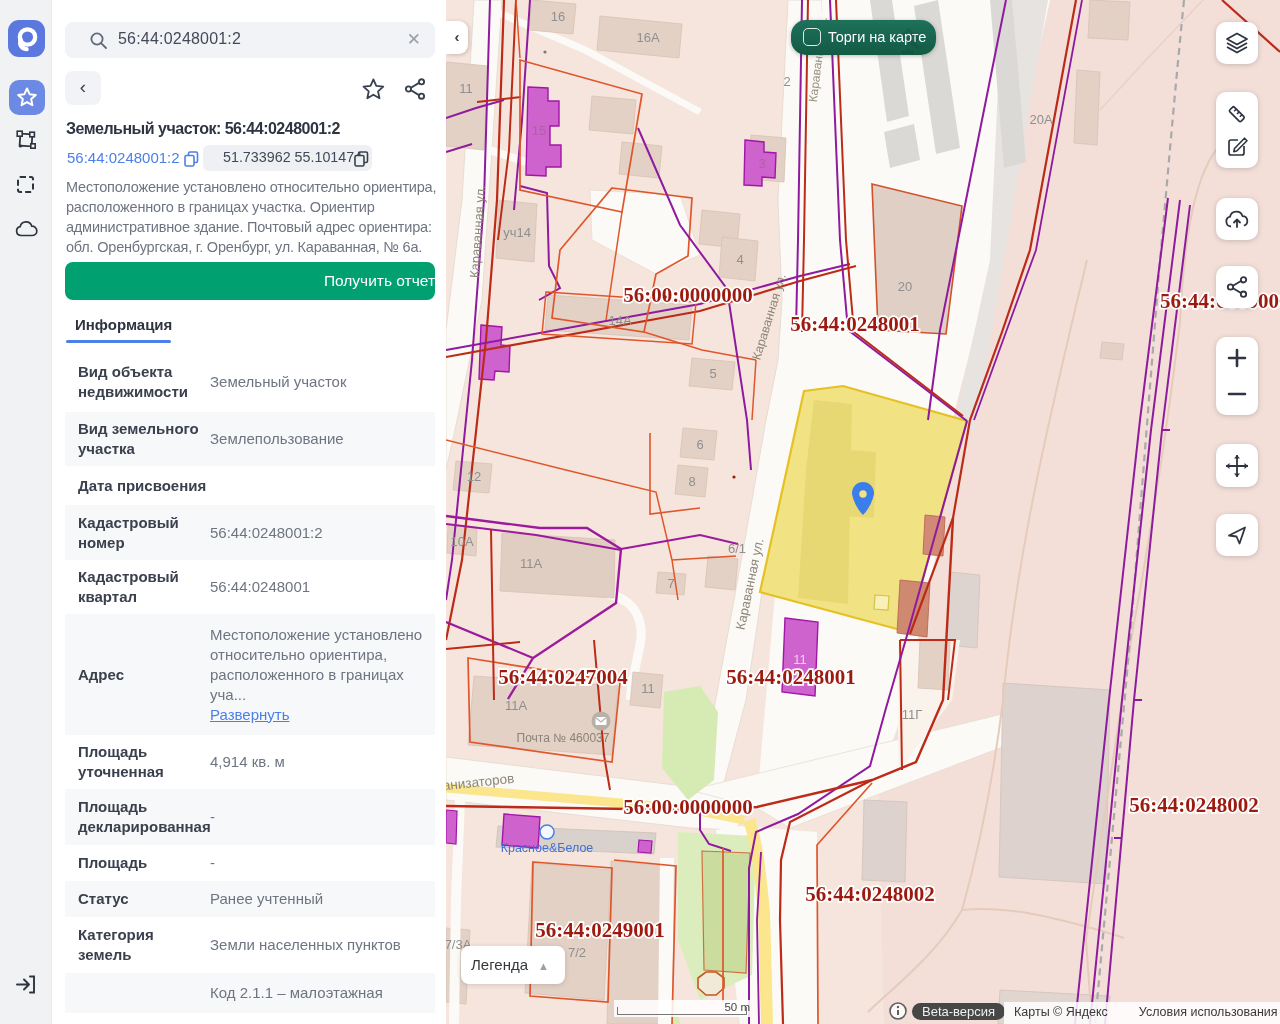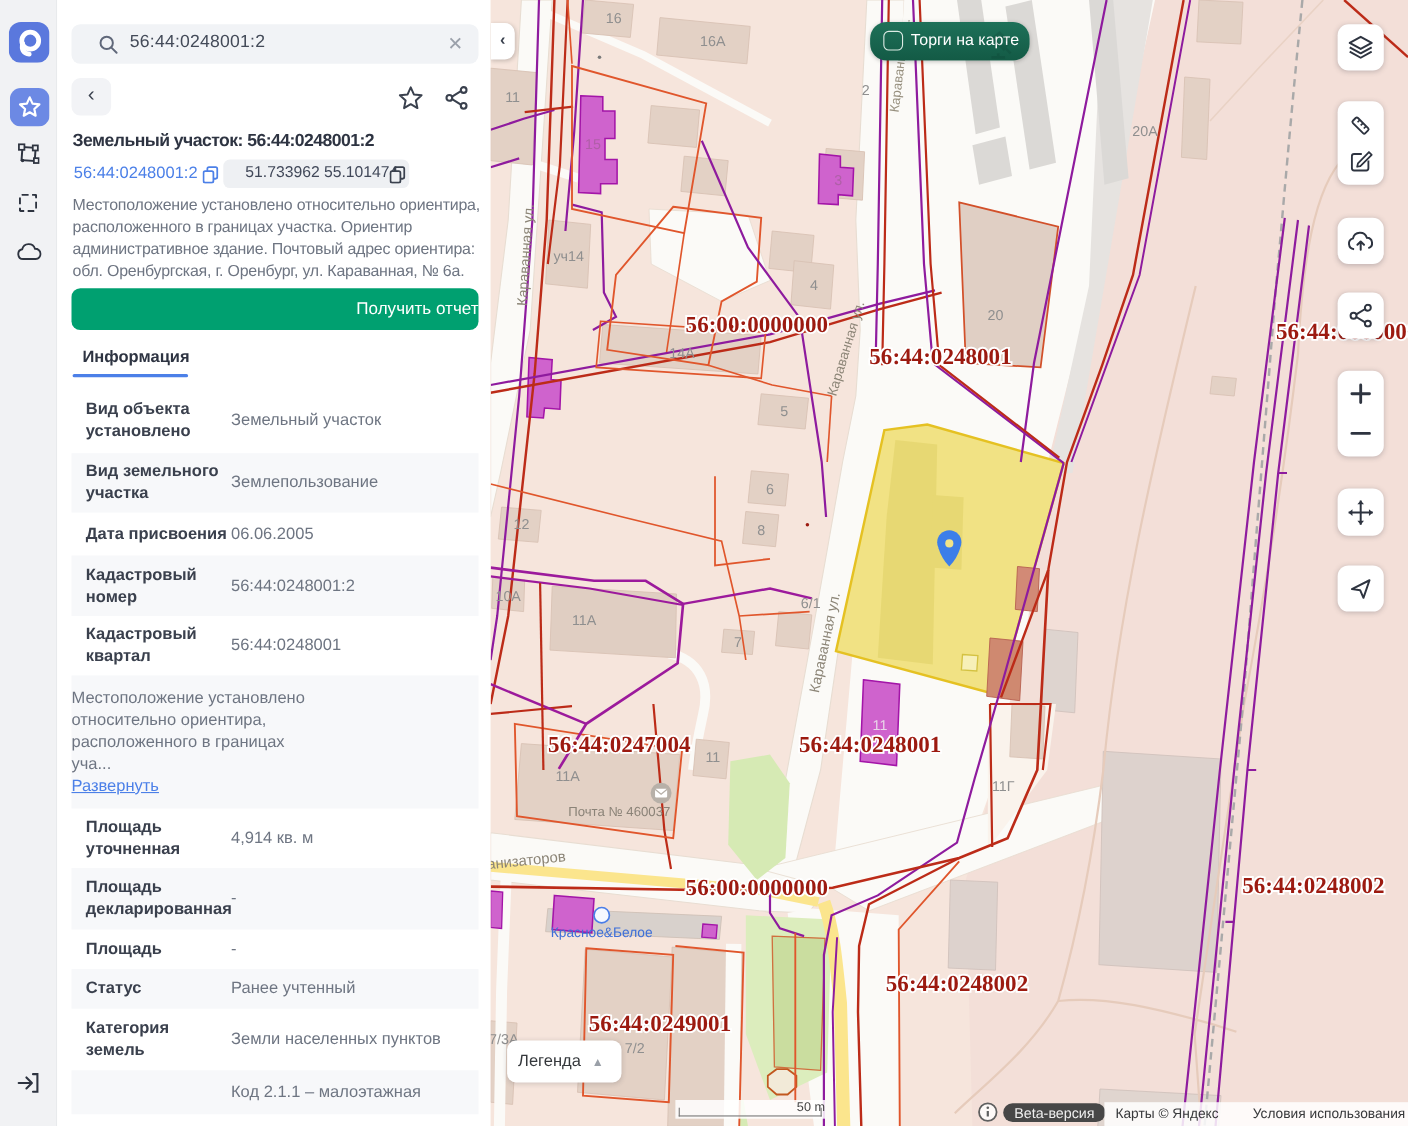--- a/index.html
+++ b/index.html
@@ -92,40 +92,40 @@
  <svg class="ico" style="left:302px;top:151px" width="15" height="16" viewBox="0 0 15 16">
         <rect x="4.5" y="1" width="9" height="10.5" rx="1.5" fill="none" stroke="#3a414e" stroke-width="1.6"></rect>
         <rect x="1" y="4.5" width="9" height="10.5" rx="1.5" fill="#eef0f3" stroke="#3a414e" stroke-width="1.6"></rect>
       </svg>
  <div id="para">Местоположение установлено относительно ориентира,<br>расположенного в границах участка. Ориентир<br>административное здание. Почтовый адрес ориентира:<br>обл. Оренбургская, г. Оренбург, ул. Караванная, № 6а.</div>
  <div id="greenbtn">Получить отчет</div>
  <div id="tab">Информация</div>
  <div id="tabline"></div>
  <div id="rows">
   <div class="row" style="height:60px">
-          <div class="lab">Вид объекта установлено</div>
+          <div class="lab">Вид объекта недвижимости</div>
           <div class="val">Земельный участок</div>
         </div>
   <div class="row g" style="height:54px">
           <div class="lab">Вид земельного участка</div>
           <div class="val">Землепользование</div>
         </div>
   <div class="row" style="height:39px">
           <div class="lab" style="white-space:nowrap">Дата присвоения</div>
-          <div class="val">06.06.2005</div>
         </div>
   <div class="row g" style="height:55px">
           <div class="lab">Кадастровый номер</div>
           <div class="val">56:44:0248001:2</div>
         </div>
   <div class="row" style="height:54px">
           <div class="lab">Кадастровый квартал</div>
           <div class="val">56:44:0248001</div>
         </div>
   <div class="row g" style="height:121px">
+          <div class="lab">Адрес</div>
           <div class="val">
             <span>Местоположение установлено относительно ориентира, расположенного в границах уча...</span>
             <span class="lnk">Развернуть</span>
           </div>
         </div>
   <div class="row" style="height:54px">
           <div class="lab">Площадь уточненная</div>
           <div class="val">4,914 кв. м</div>
         </div>
   <div class="row g" style="height:56px">

